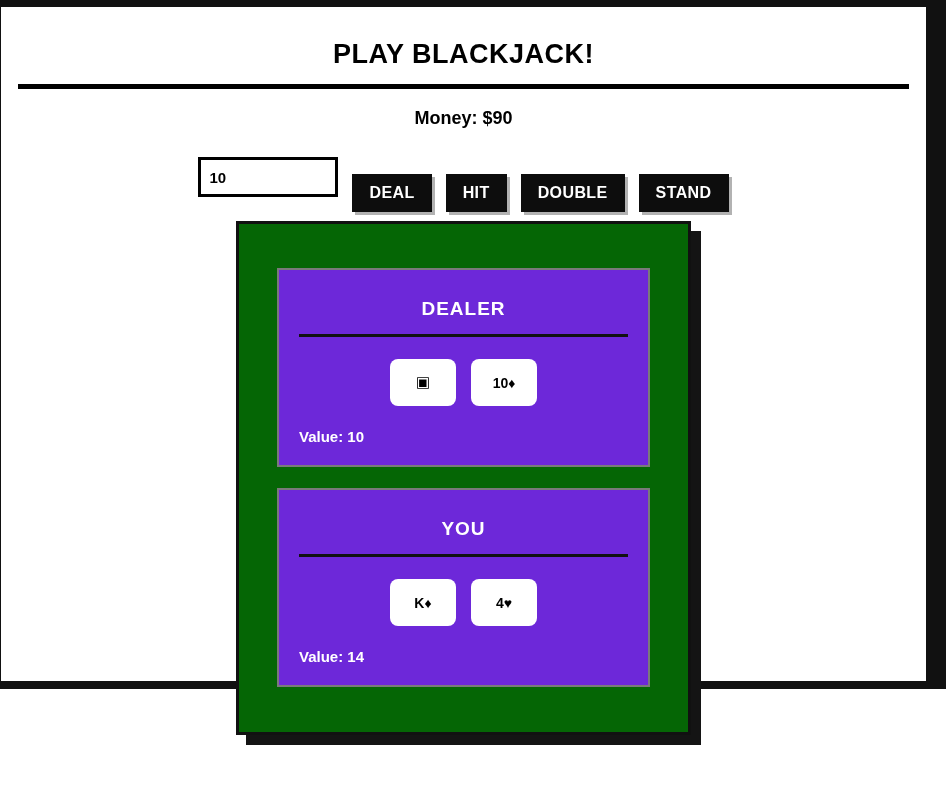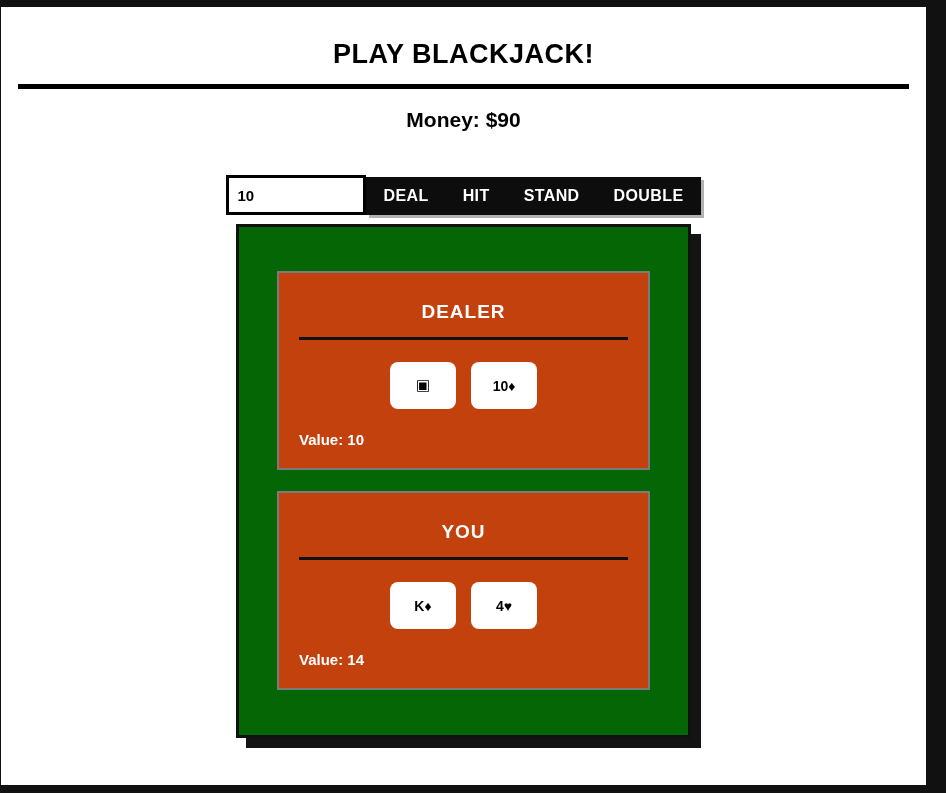--- a/index.html
+++ b/index.html
@@ -14,21 +14,21 @@
     font-family: "Liberation Sans", sans-serif;
     overflow: hidden;
   }
 
   
   #page-frame {
     position: absolute;
     left: 0;
     top: 0;
     width: 946px;
-    height: 793px;
+    height: 689px;
     box-sizing: border-box;
     border-top: 7px solid #111111;
     border-right: 20px solid #111111;
     border-bottom: 8px solid #111111;
     border-left: 1px solid #111111;
     background: #ffffff;
   }
 
   #page-inner {
     position: relative;
@@ -53,31 +53,32 @@
     margin: 14px 17px 0 17px;
     height: 5px;
     background: #000000;
   }
 
   
   .money {
     margin: 0;
     padding-top: 19px;
     text-align: center;
-    font-size: 21px;
+    font-size: 18px;
     font-weight: bold;
     color: #000000;
   }
 
   
   .controls {
     margin-top: 13px;
     display: flex;
     justify-content: center;
-    align-items: flex-end;
+    align-items: center;
+    gap: 14px;
   }
 
   .bet-input {
     width: 140px;
     height: 40px;
     box-sizing: border-box;
     border: 3px solid #000000;
     background: #ffffff;
     color: #000000;
     font-family: "Liberation Sans", sans-serif;
@@ -114,21 +115,21 @@
     width: 455px;
     box-sizing: border-box;
     background: #056605;
     border: 3px solid #111111;
     box-shadow: 10px 10px 0 #141414;
     padding: 44px 38px 45px 38px;
   }
 
   .panel {
     box-sizing: border-box;
-    background: #c2410c;
+    background: #6d28d9;
     border: 2px solid #7a7a7a;
     padding: 18px 20px 20px 20px;
   }
 
   .panel + .panel {
     margin-top: 21px;
   }
 
   .panel-title {
     margin: 0;
@@ -190,22 +191,22 @@
 
     <h1 class="title">PLAY BLACKJACK!</h1>
     <div class="title-rule"></div>
 
     <p class="money">Money: $90</p>
 
     <div class="controls">
       <input class="bet-input" type="text" value="10" style="">
       <button class="btn">DEAL</button>
       <button class="btn">HIT</button>
+      <button class="btn">DOUBLE</button>
       <button class="btn">STAND</button>
-      <button class="btn">DOUBLE</button>
     </div>
 
     <div class="table-wrap">
       <div class="table">
 
         <div class="panel">
           <h2 class="panel-title">DEALER</h2>
           <div class="panel-rule"></div>
           <div class="hand">
             <div class="card facedown">▣</div>

